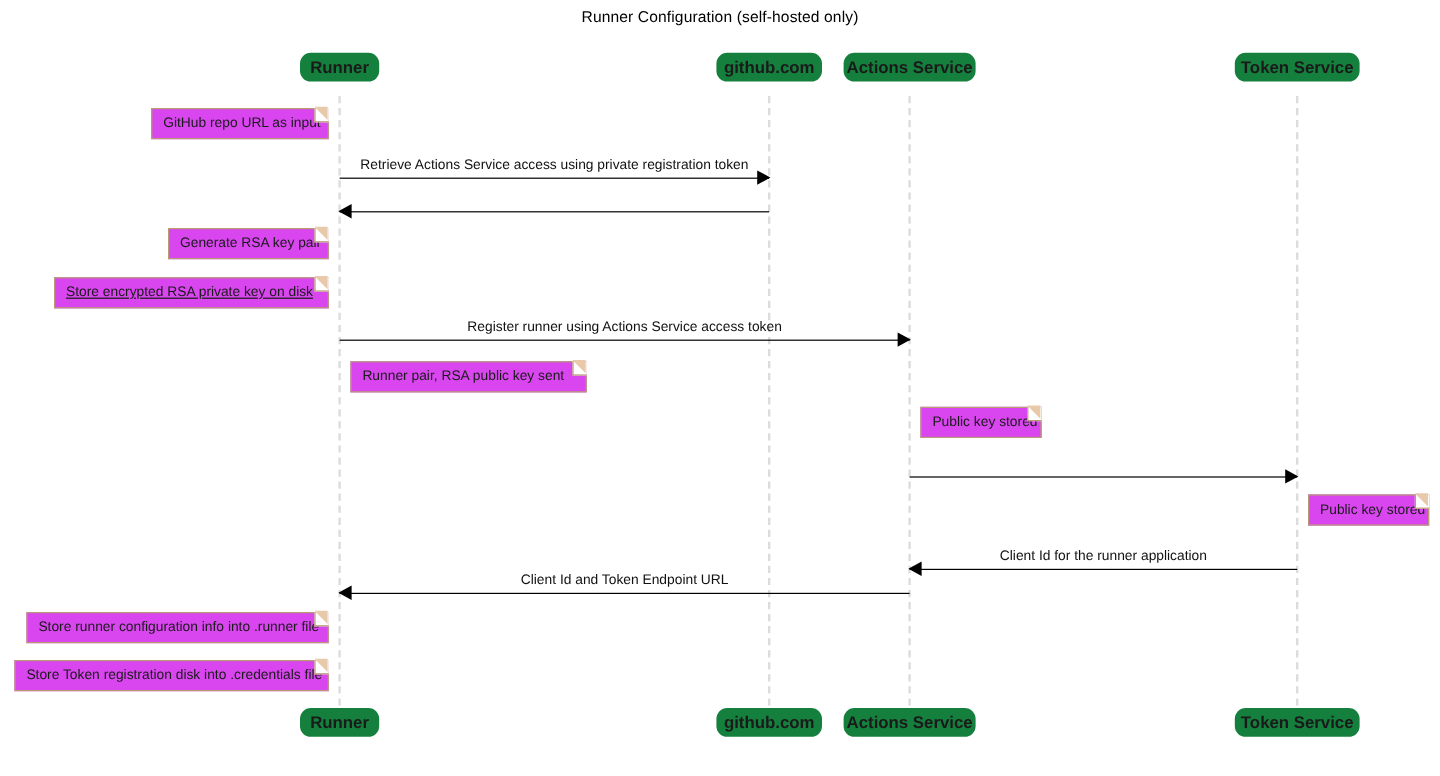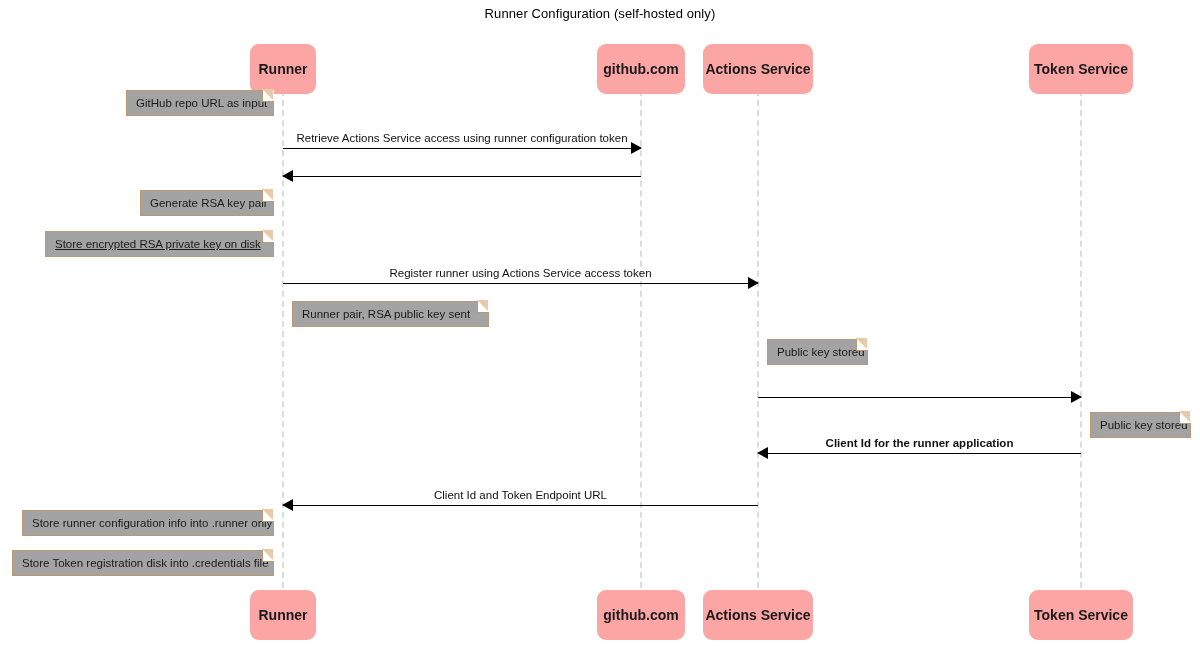--- a/index.html
+++ b/index.html
@@ -41,38 +41,38 @@
     position: absolute;
     width: 0;
     border-left: 2px dashed #dcdcdc;
     top: 80px;
     height: 508px;
   }
 
   
   .participant {
     position: absolute;
-    height: 50px;
-    background: #fca5a5;
+    height: 24px;
+    background: #15803d;
     border-radius: 9px;
     display: flex;
     align-items: center;
     justify-content: center;
     font-size: 14px;
     font-weight: bold;
     color: #1a1a1a;
     white-space: nowrap;
     box-sizing: border-box;
     padding: 0 12px;
   }
 
   
   .note {
     position: absolute;
-    background: #a3a3a3;
+    background: #d946ef;
     border: 1px solid #b99a74;
     box-sizing: border-box;
     font-size: 11.5px;
     color: #1a1a1a;
     display: flex;
     align-items: center;
     white-space: nowrap;
     padding: 0 9px 0 9px;
     height: 26px;
   }
@@ -177,43 +177,43 @@
       </div>
       <div class="participant" style="left: 703px; top: 590px; width: 110px;">
         <span>Actions Service</span>
       </div>
       <div class="participant" style="left: 1029px; top: 590px; width: 104px;">
         <span>Token Service</span>
       </div>
     </div>
   <div id="messages">
       <div class="message" style="left: 283px; width: 358px; top: 131px;">
-        <div class="msg-label">Retrieve Actions Service access using runner configuration token</div>
+        <div class="msg-label">Retrieve Actions Service access using private registration token</div>
         <div class="msg-line"></div>
         <div class="arrow-head right"></div>
       </div>
       <div class="message" style="left: 283px; width: 358px; top: 159px;">
         <div class="msg-line"></div>
         <div class="arrow-head left"></div>
       </div>
       <div class="message" style="left: 283px; width: 475px; top: 266px;">
         <div class="msg-label">Register runner using Actions Service access token</div>
         <div class="msg-line"></div>
         <div class="arrow-head right"></div>
       </div>
       <div class="message" style="left: 758px; width: 323px; top: 380px;">
         <div class="msg-line"></div>
         <div class="arrow-head right"></div>
       </div>
-      <div class="message" style="left: 758px; width: 323px; top: 436px; font-weight: bold;">
+      <div class="message" style="left: 758px; width: 323px; top: 457px;">
         <div class="msg-label">Client Id for the runner application</div>
         <div class="msg-line"></div>
         <div class="arrow-head left"></div>
       </div>
-      <div class="message" style="left: 283px; width: 475px; top: 477px; margin-top: 11px;">
+      <div class="message" style="left: 283px; width: 475px; top: 477px;">
         <div class="msg-label">Client Id and Token Endpoint URL</div>
         <div class="msg-line"></div>
         <div class="arrow-head left"></div>
       </div>
     </div>
   <div id="notes">
       <div class="note" style="left: 126px; top: 90px; width: 148px;">
         <span>GitHub repo URL as input</span>
         <span class="fold"></span>
       </div>
@@ -231,21 +231,21 @@
       </div>
       <div class="note" style="left: 767px; top: 339px; width: 101px;">
         <span>Public key stored</span>
         <span class="fold"></span>
       </div>
       <div class="note" style="left: 1090px; top: 412px; width: 101px;">
         <span>Public key stored</span>
         <span class="fold"></span>
       </div>
       <div class="note" style="left: 22px; top: 510px; width: 252px;">
-        <span>Store runner configuration info into .runner only</span>
+        <span>Store runner configuration info into .runner file</span>
         <span class="fold"></span>
       </div>
       <div class="note" style="left: 12px; top: 550px; width: 262px;">
         <span>Store Token registration disk into .credentials file</span>
         <span class="fold"></span>
       </div>
     </div>
 
 </div>
 

